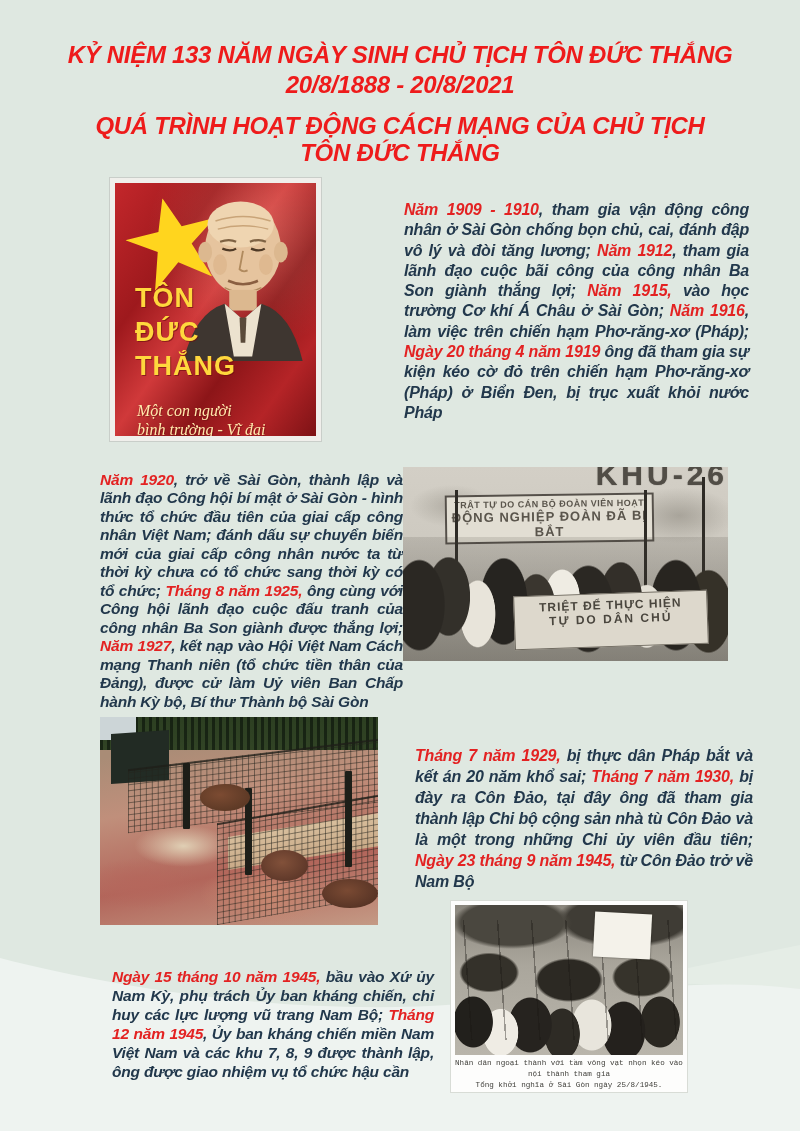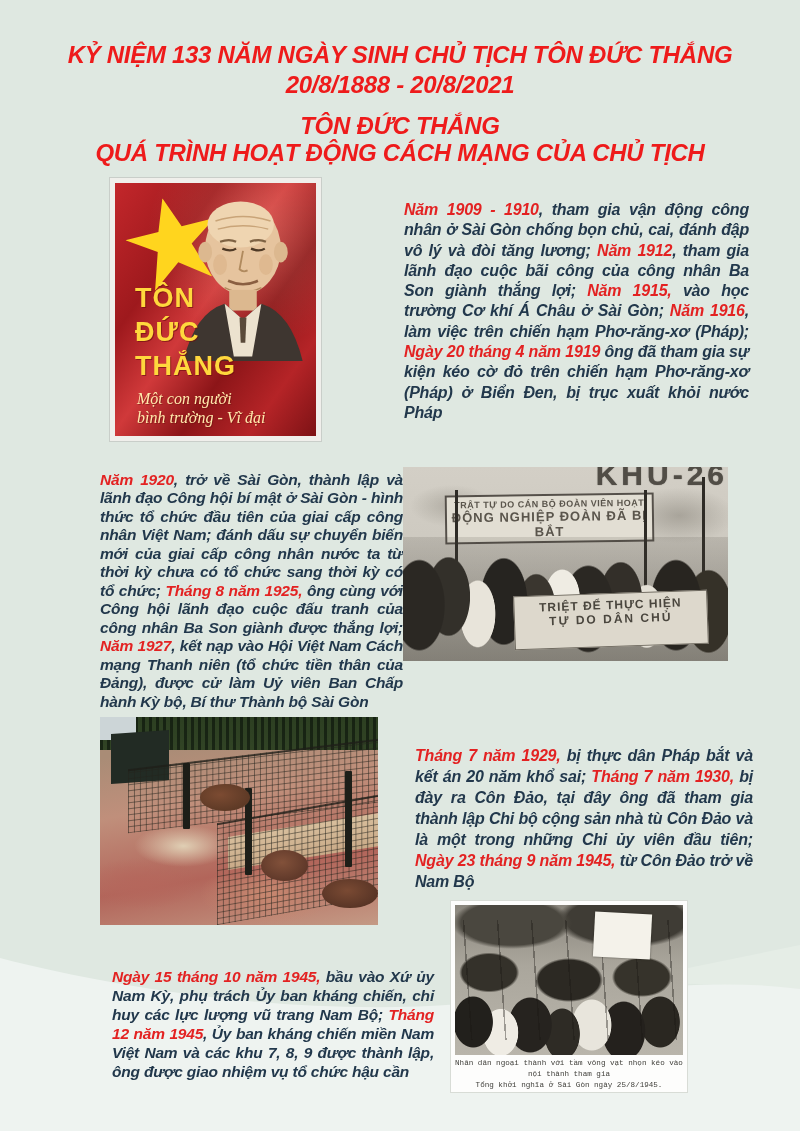--- a/index.html
+++ b/index.html
@@ -46,21 +46,21 @@
     clip-path:polygon(50% 0%,63% 36%,100% 36%,69% 58%,82% 100%,50% 75%,18% 100%,31% 58%,0% 36%,37% 36%);
     filter:drop-shadow(1px 2px 1px rgba(80,10,10,.5));
   }
   .man{position:absolute; right:2px; top:6px; width:142px; height:172px;}
   .cover-name{
     position:absolute; left:20px; top:98px;
     color:#ffd83d; font-weight:bold; font-size:27px; line-height:34px;
     letter-spacing:1px; text-shadow:1px 1px 0 rgba(110,15,15,.65);
   }
   .cover-tagline{
-    position:absolute; left:22px; top:206px;
+    position:absolute; left:22px; top:218px;
     color:#ffe9ac; font-style:italic; font-family:"Liberation Serif", serif;
     font-size:16px; line-height:19px; text-shadow:1px 1px 0 rgba(110,15,15,.5);
   }
   
   .khu-photo{
     position:absolute; left:403px; top:467px; width:325px; height:194px; overflow:hidden;
     background:
       radial-gradient(ellipse 60px 30px at 15% 20%, rgba(120,115,105,.35), transparent 70%),
       radial-gradient(ellipse 80px 40px at 85% 25%, rgba(110,105,95,.4), transparent 70%),
       linear-gradient(180deg,#d3cfc6 0%,#cbc7be 55%,#c2beb4 100%);
@@ -175,22 +175,22 @@
   <svg class="wave-svg" viewBox="0 0 800 200" preserveAspectRatio="none">
     <path fill="#e5ede6" d="M600,55 L800,14 L800,62 C730,50 665,52 600,55 Z"></path>
     <path fill="#eef3f0" d="M0,27 C120,58 300,86 460,73 C620,60 705,46 800,58 L800,200 L0,200 Z"></path>
   </svg>
 
   <div class="title">
     <div>KỶ NIỆM 133 NĂM NGÀY SINH CHỦ TỊCH TÔN ĐỨC THẮNG</div>
     <div>20/8/1888 - 20/8/2021</div>
   </div>
   <div class="subtitle">
+    <div>QUÁ TRÌNH HOẠT ĐỘNG CÁCH MẠNG CỦA CHỦ TỊCH</div>
     <div>TÔN ĐỨC THẮNG</div>
-    <div>QUÁ TRÌNH HOẠT ĐỘNG CÁCH MẠNG CỦA CHỦ TỊCH</div>
   </div>
 
   <div class="portrait-frame">
     <div class="portrait-cover">
       <div class="star"></div>
       <svg class="man" viewBox="0 0 120 150">
         <ellipse cx="60" cy="52" rx="33" ry="40" fill="#e6c49e"></ellipse>
         <ellipse cx="58" cy="31" rx="29" ry="20" fill="#efd5b1"></ellipse>
         <ellipse cx="27" cy="55" rx="6" ry="9" fill="#dcb88f"></ellipse>
         <ellipse cx="93" cy="55" rx="6" ry="9" fill="#dcb88f"></ellipse>

